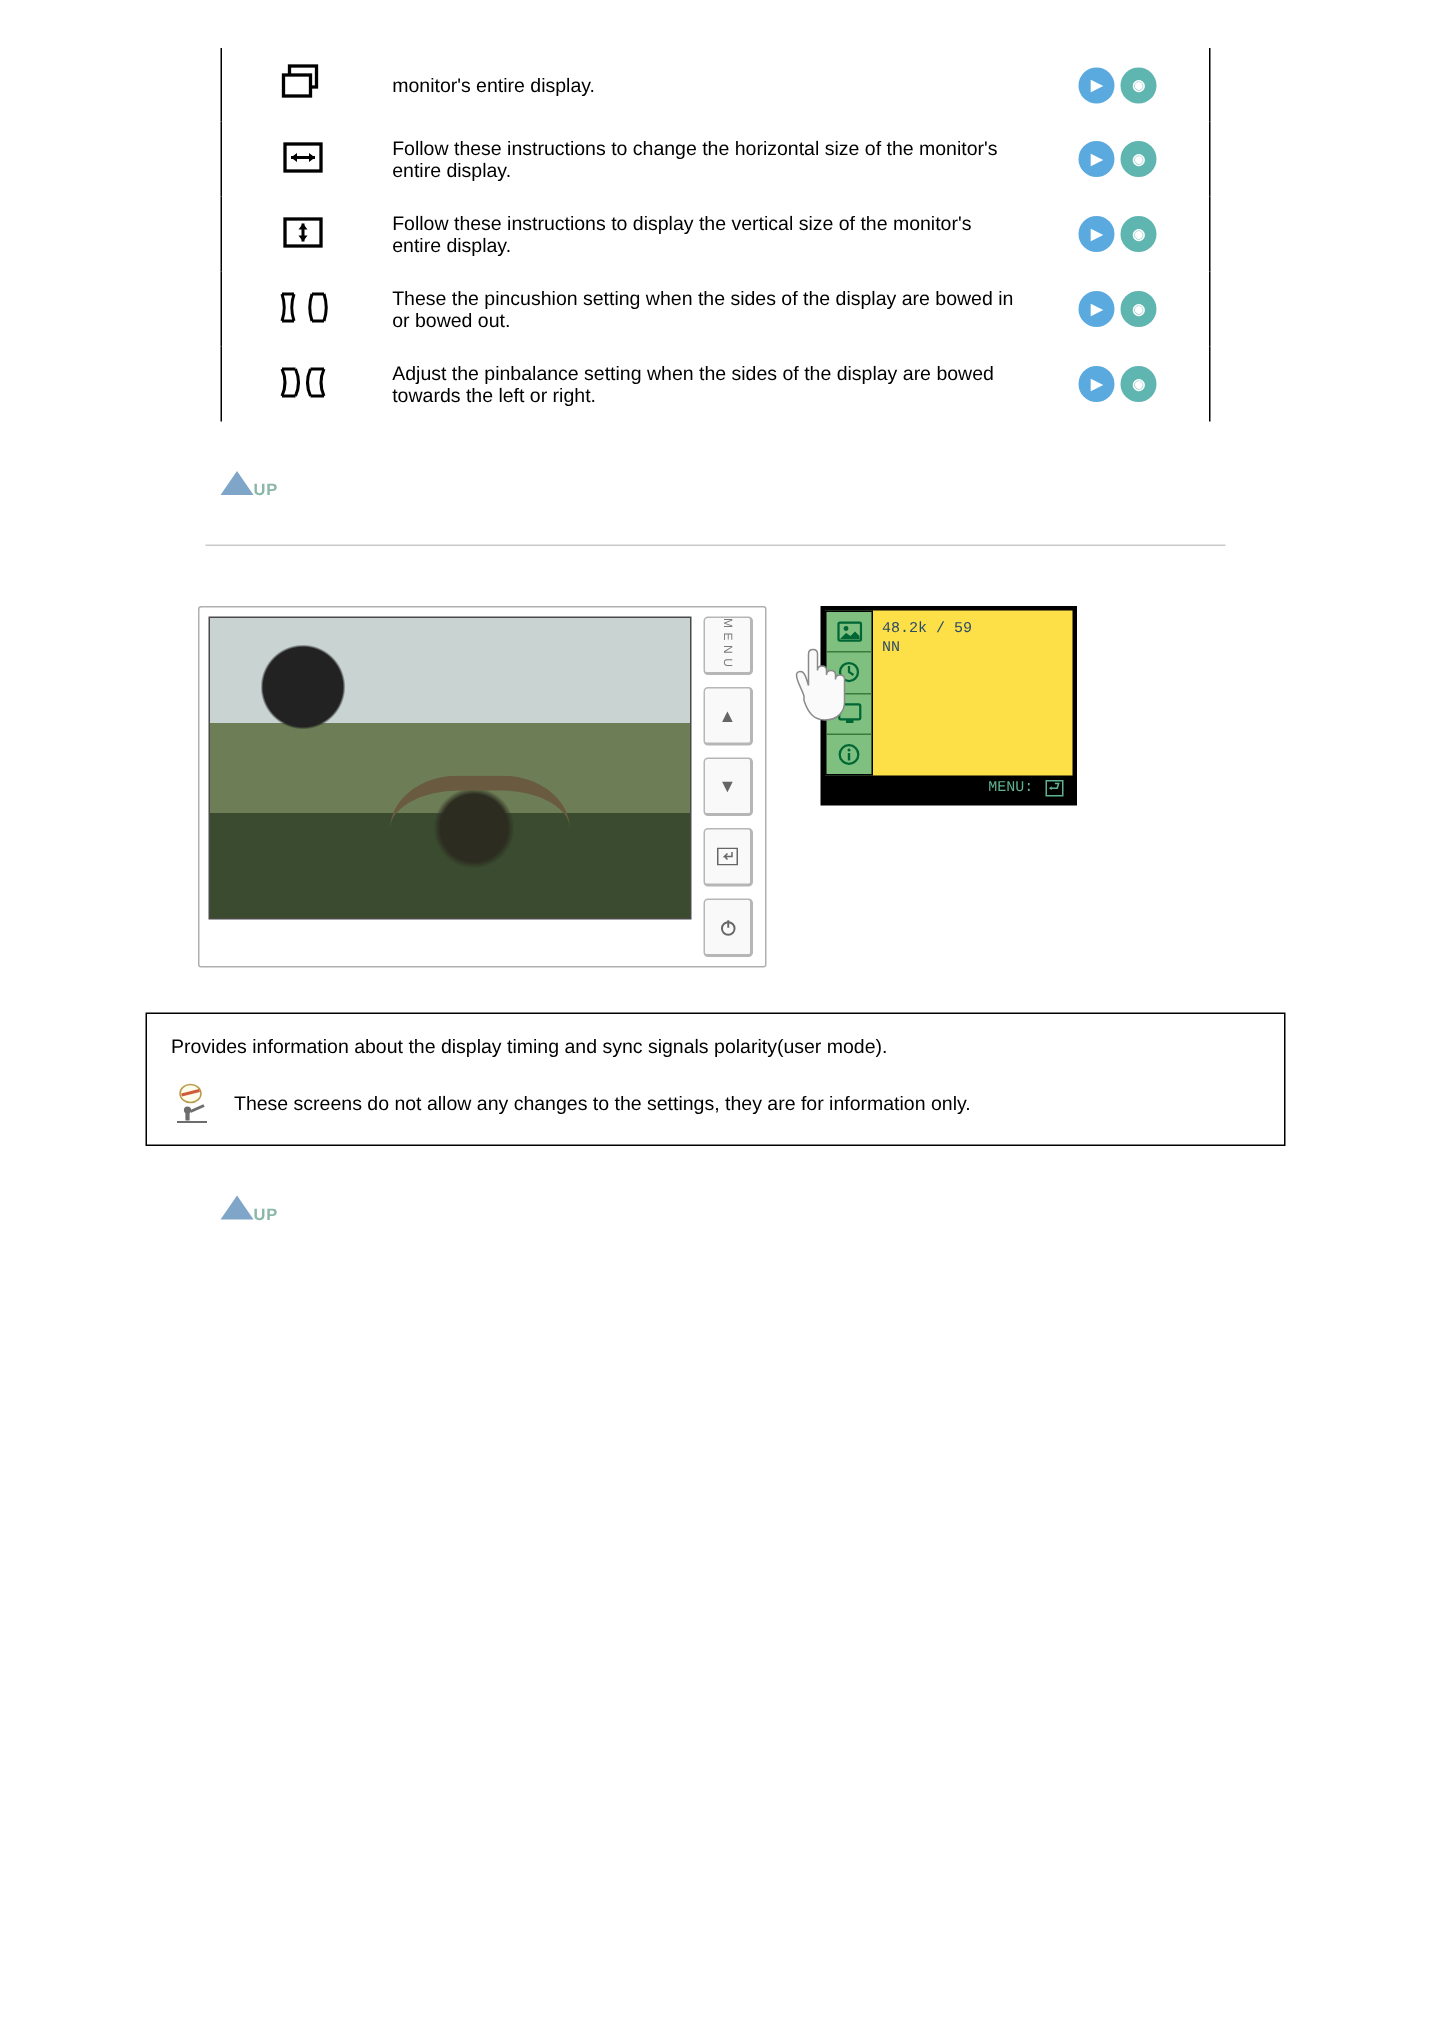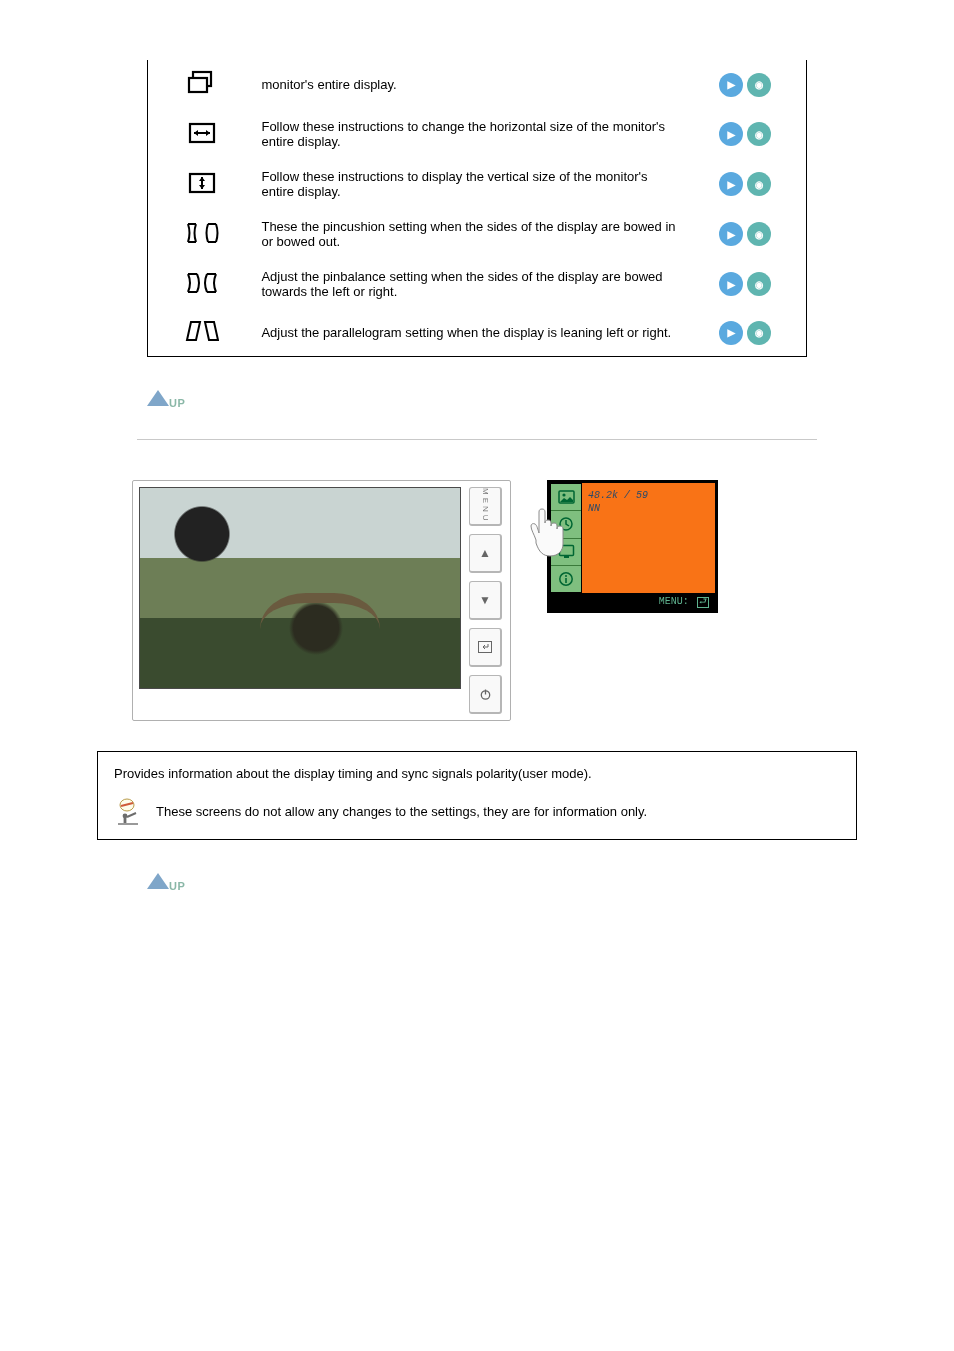--- a/index.html
+++ b/index.html
@@ -5,21 +5,21 @@
   body {
     margin: 0;
     font-family: Arial, Helvetica, sans-serif;
     font-size: 13px;
     color: #000;
     background: #fff;
   }
   .page {
     width: 954px;
     margin: 0 auto;
-    padding-top: 60px;
+    padding-top: 32px;
     box-sizing: border-box;
   }
   
   .settings-table {
     width: 660px;
     margin: 0 auto;
     border-collapse: collapse;
   }
   .settings-table td {
     vertical-align: middle;
@@ -167,27 +167,26 @@
     flex: 1;
     display: flex;
     align-items: center;
     justify-content: center;
     border-top: 1px solid #3a7a3a;
     color: #003200;
   }
   .osd-tab:first-child { border-top: 0; }
   .osd-right {
     flex: 1;
-    background: #f97316;
+    background: #fde047;
     padding: 7px 6px 4px;
     font-family: "Courier New", monospace;
     font-size: 10px;
     color: #2a4a6a;
     line-height: 1.25;
-    font-style: italic;
   }
   .osd-footer {
     height: 17px;
     background: #000;
     color: #5fb38f;
     font-size: 10px;
     text-align: right;
     padding-right: 6px;
     font-family: "Courier New", monospace;
     line-height: 17px;
@@ -270,31 +269,20 @@
         <tr>
           <td class="col-icon"><span class="osd-icon"><svg width="34" height="24" viewBox="0 0 34 24">
                 <path d="M3 3 Q7 12 3 21 M12 3 Q16 12 12 21" fill="none" stroke="#000" stroke-width="2"></path>
                 <line x1="3" y1="3" x2="12" y2="3" stroke="#000" stroke-width="2"></line>
                 <line x1="3" y1="21" x2="12" y2="21" stroke="#000" stroke-width="2"></line>
                 <path d="M22 3 Q18 12 22 21 M31 3 Q27 12 31 21" fill="none" stroke="#000" stroke-width="2"></path>
                 <line x1="22" y1="3" x2="31" y2="3" stroke="#000" stroke-width="2"></line>
                 <line x1="22" y1="21" x2="31" y2="21" stroke="#000" stroke-width="2"></line>
               </svg></span></td>
           <td class="col-desc">Adjust the pinbalance setting when the sides of the display are bowed towards the left or right.</td>
-          <td class="col-btns"><span class="btn-pair">
-              <span class="btn-pill btn-play"></span>
-              <span class="btn-pill btn-anim"></span>
-            </span></td>
-        </tr>
-        <tr class="last">
-          <td class="col-icon"><span class="osd-icon"><svg width="34" height="24" viewBox="0 0 34 24">
-                <path d="M2 21L6 3h9l-4 18z" fill="none" stroke="#000" stroke-width="2"></path>
-                <path d="M23 3l4 18h-9l-4-18z" fill="none" stroke="#000" stroke-width="2" transform="translate(6,0)"></path>
-              </svg></span></td>
-          <td class="col-desc">Adjust the parallelogram setting when the display is leaning left or right.</td>
           <td class="col-btns"><span class="btn-pair">
               <span class="btn-pill btn-play"></span>
               <span class="btn-pill btn-anim"></span>
             </span></td>
         </tr>
       </tbody>
   </table>
 
   <div class="up-block">
     <span class="up-badge">

